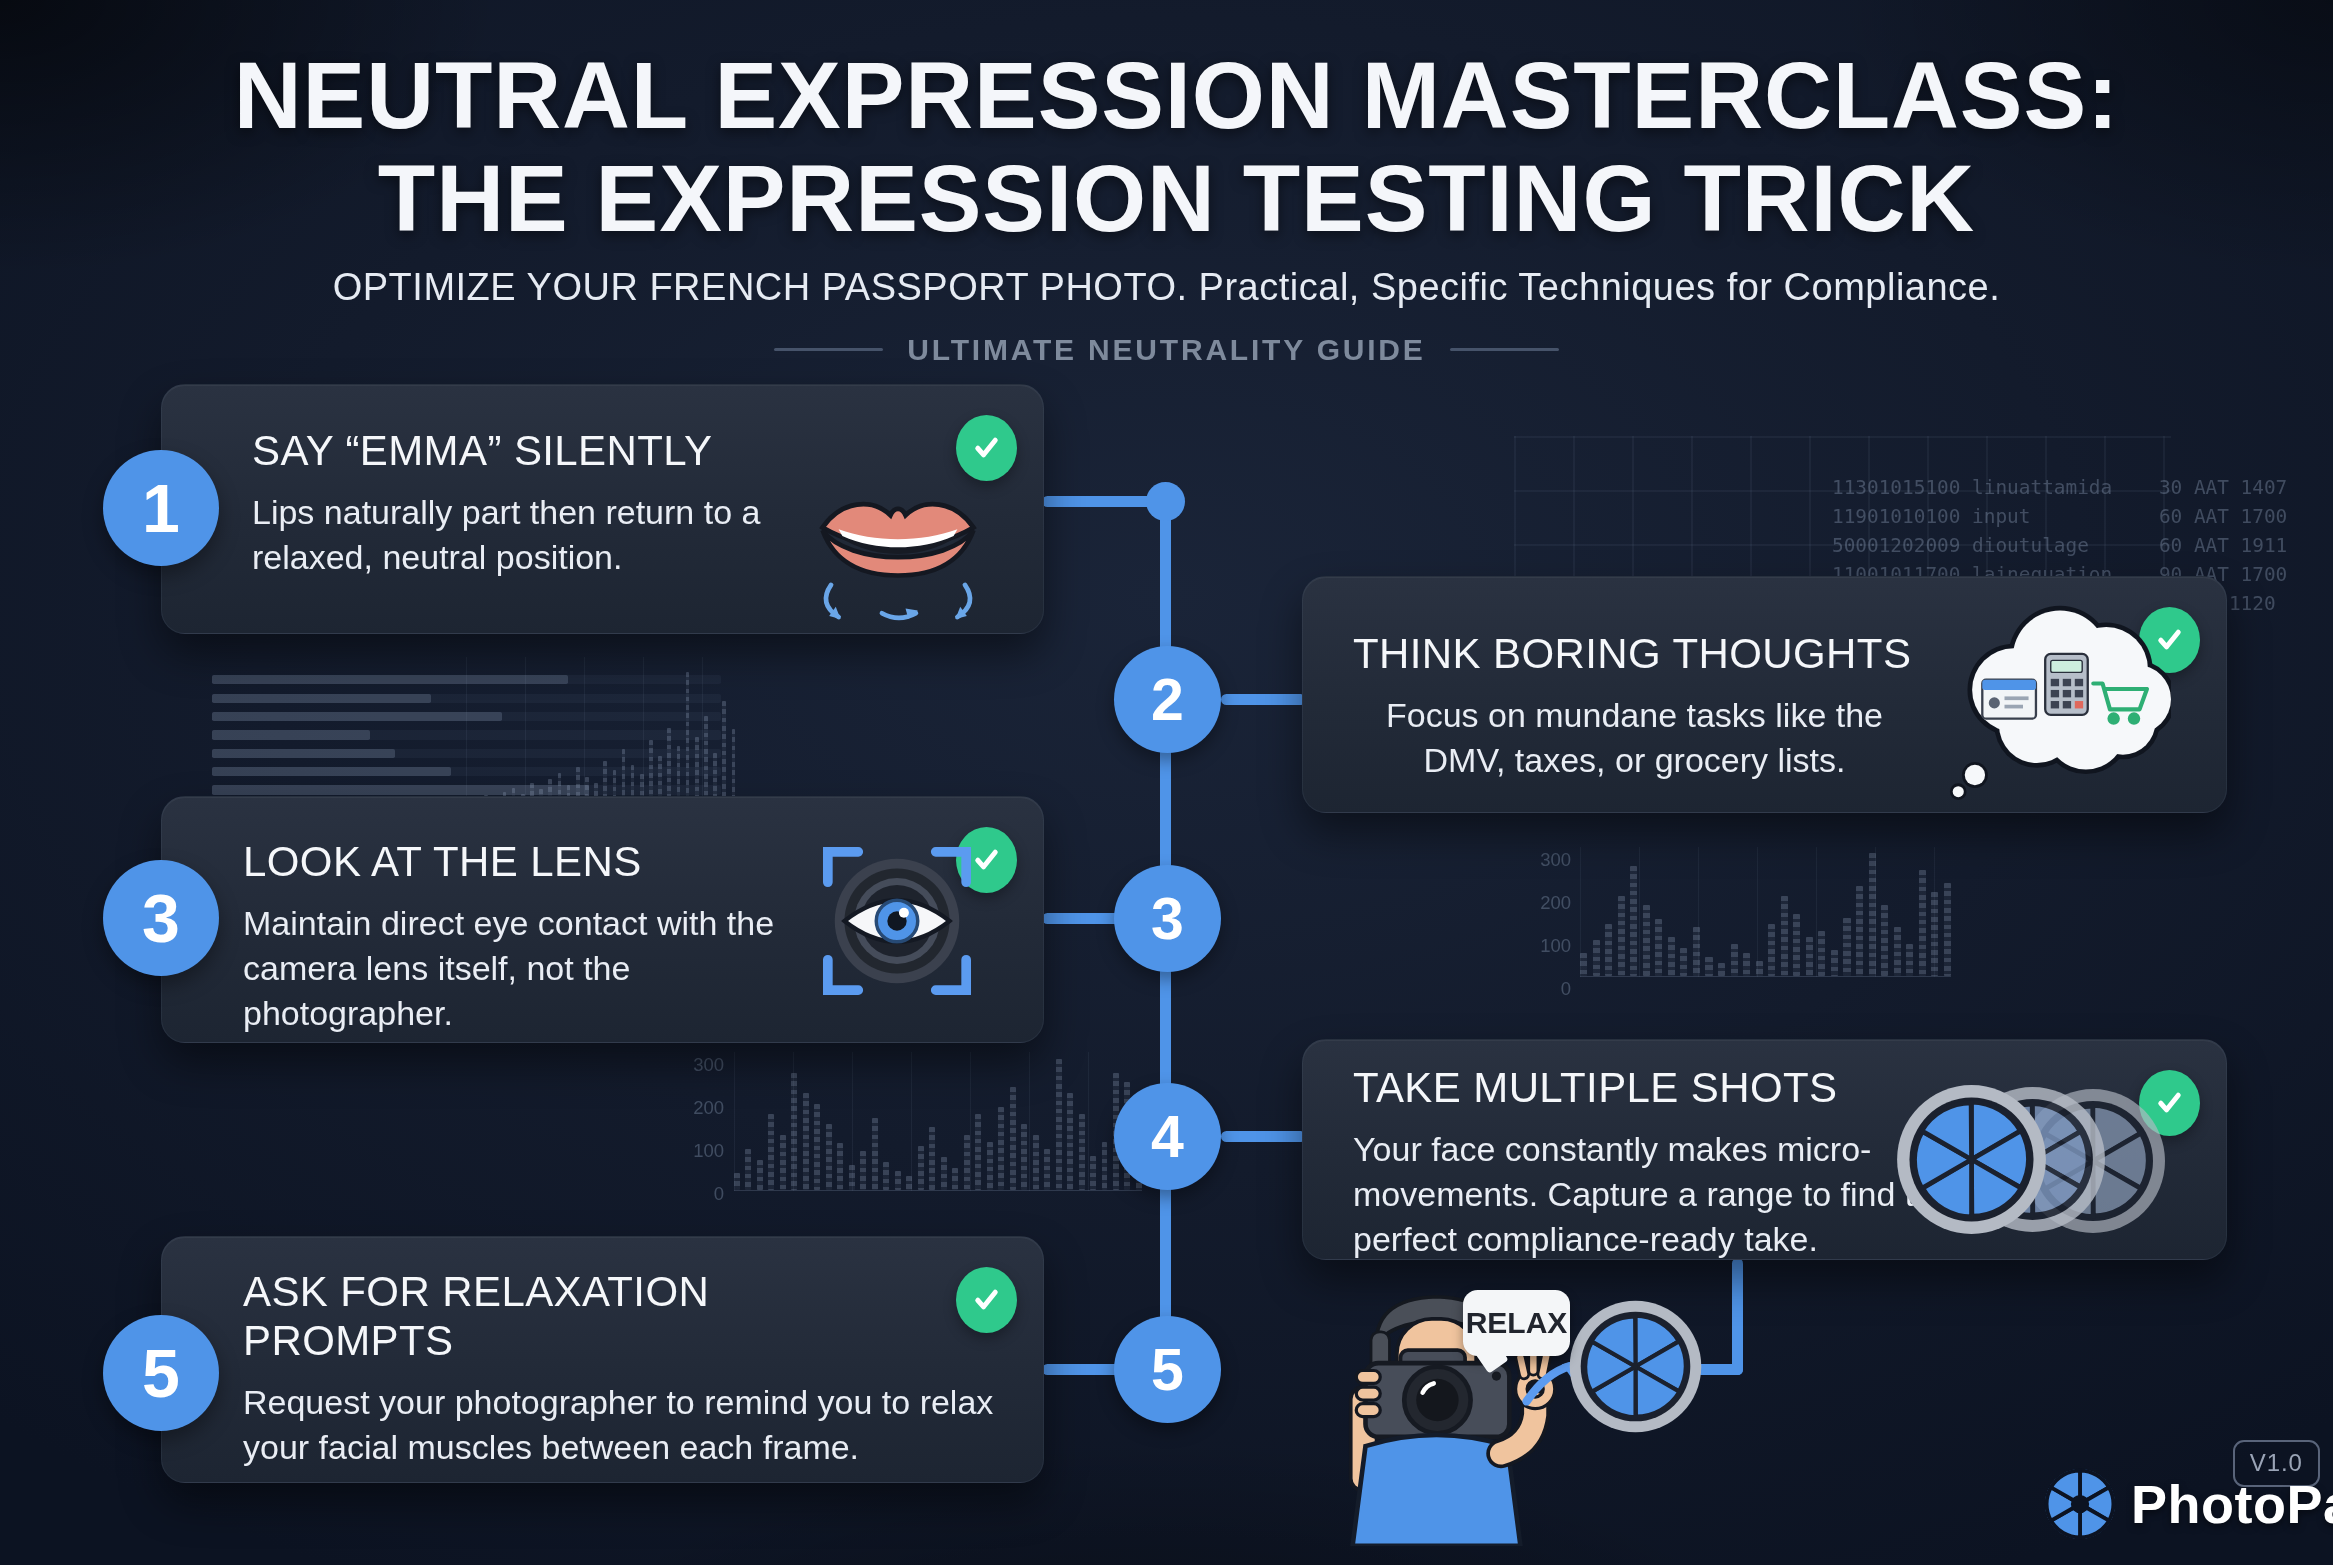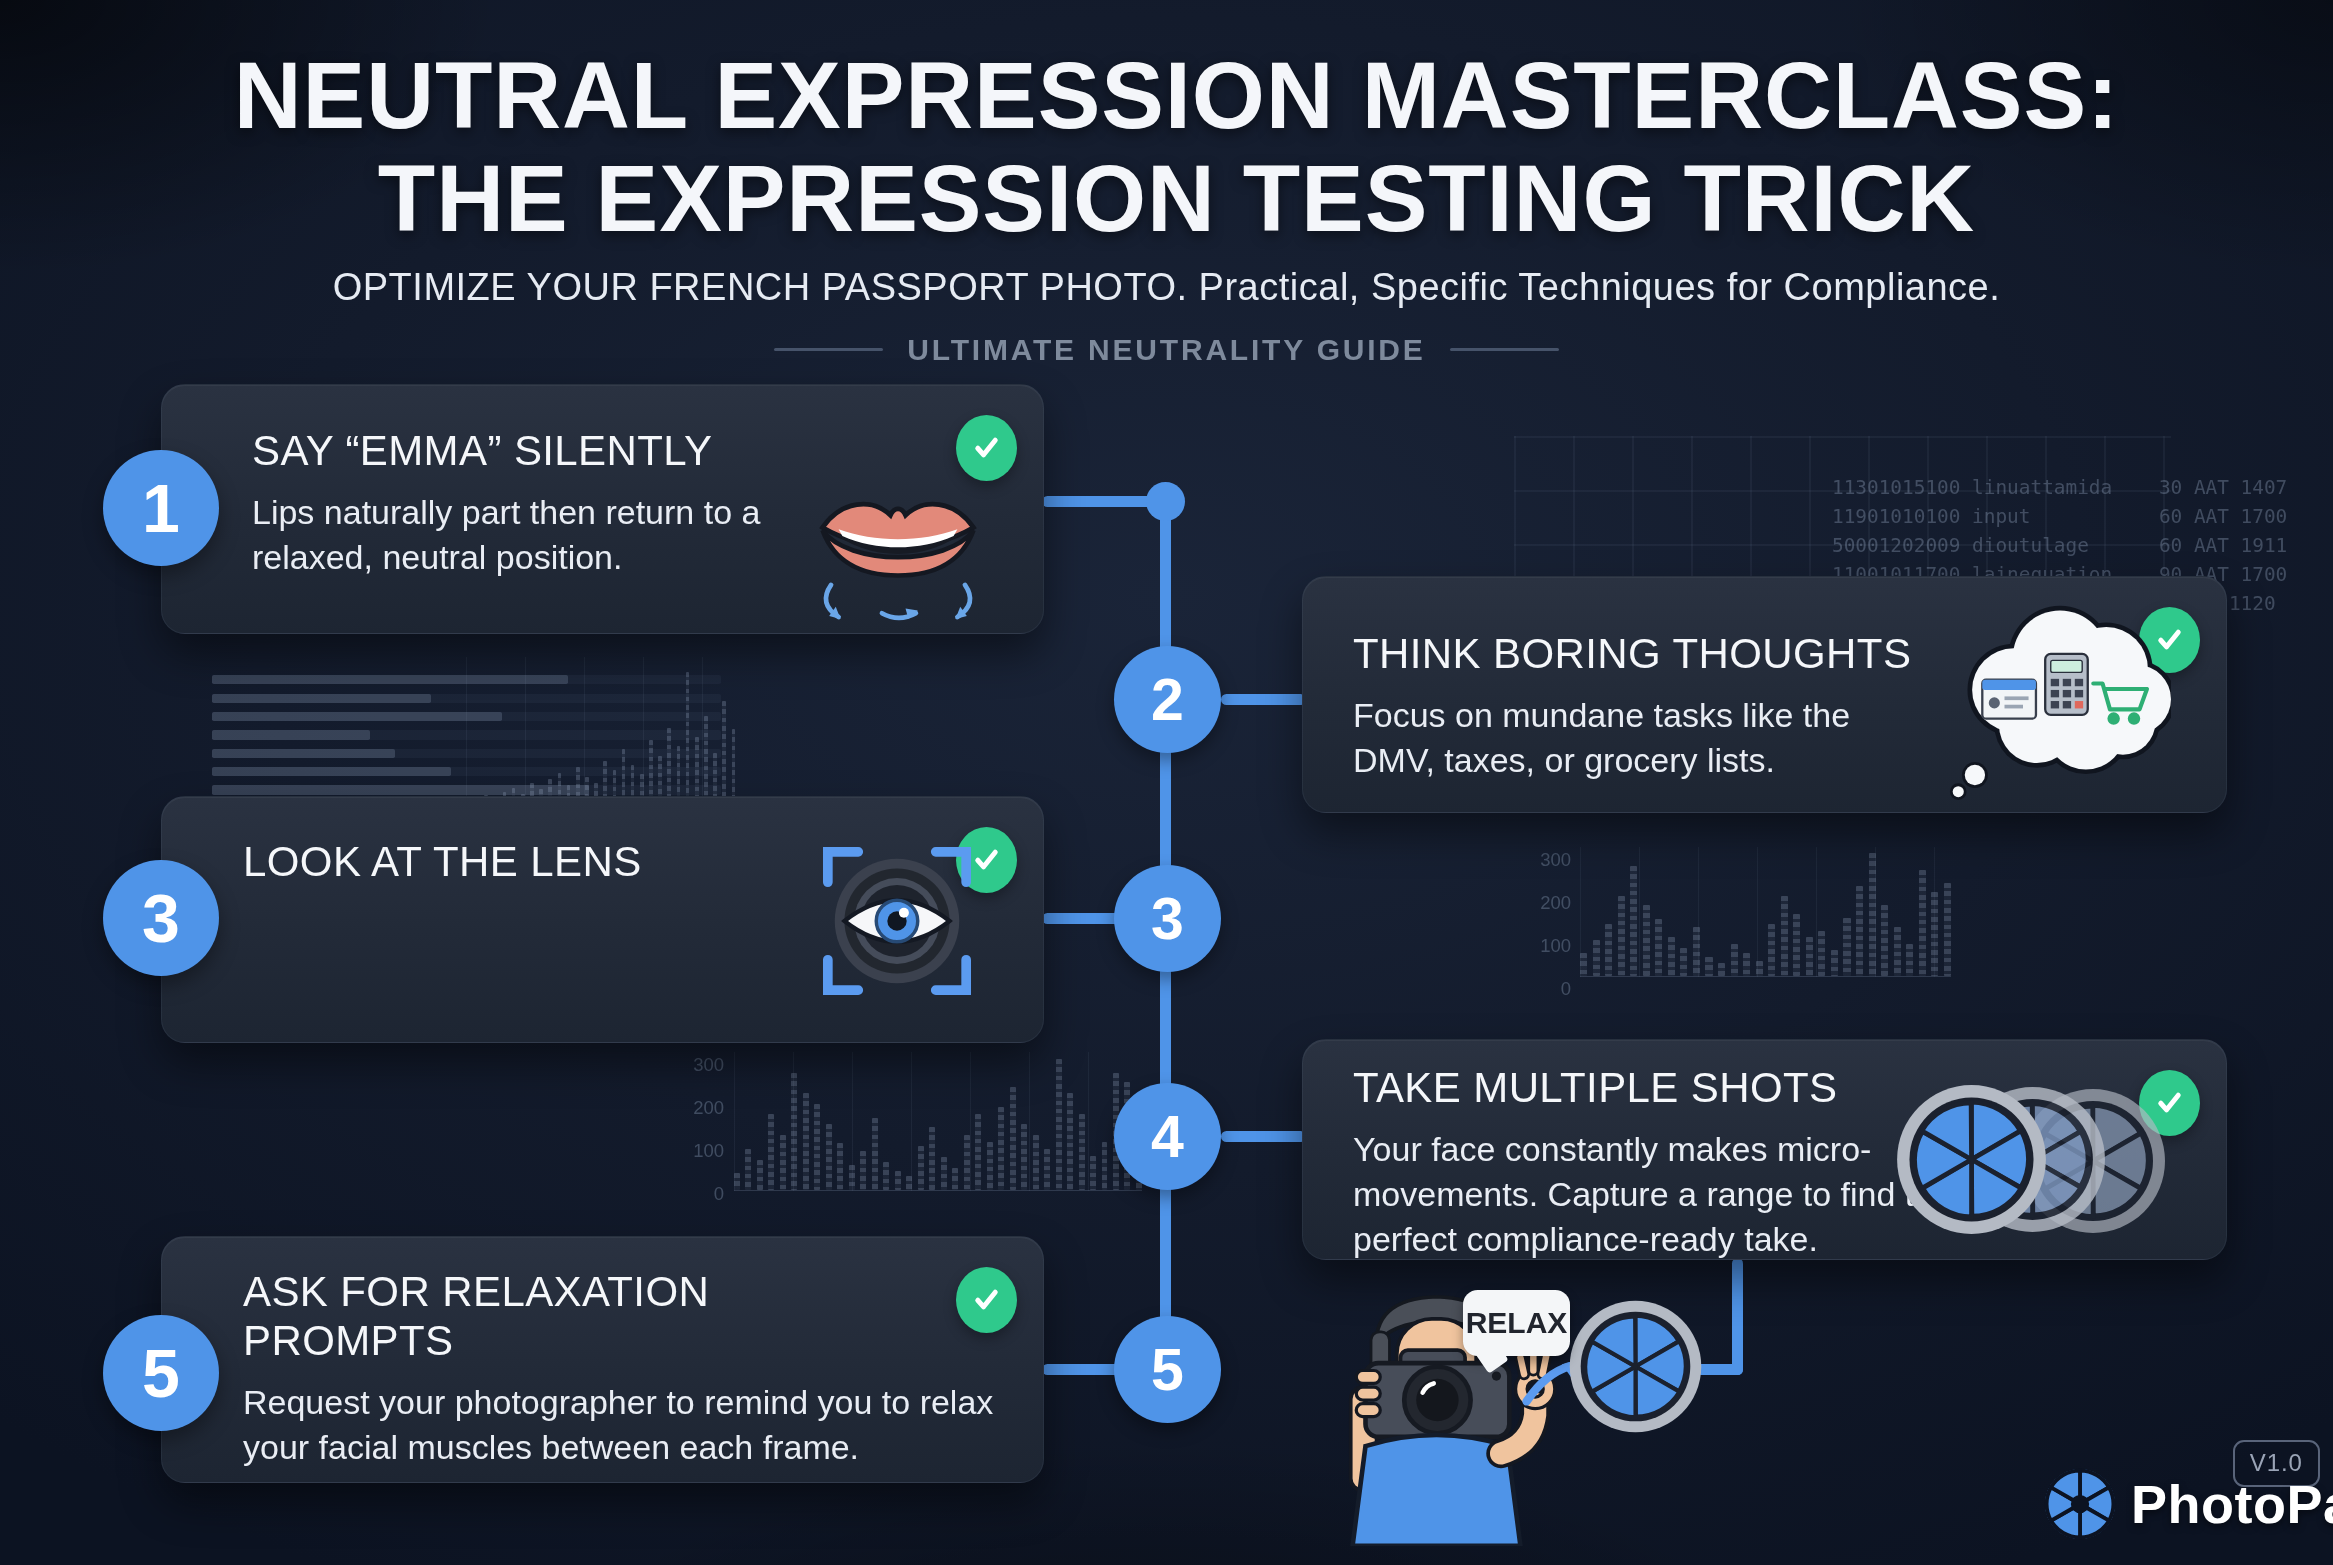--- a/index.html
+++ b/index.html
@@ -290,21 +290,21 @@
   </div>
 
   <div class="card" style="left:1302px;top:576px;width:923px;height:235px;">
     <div class="check">
       <svg viewBox="0 0 24 24">
           <path d="M6 12.5l4 4.5 8-10" fill="none" stroke="#fff" stroke-width="3.4" stroke-linecap="round" stroke-linejoin="round"></path>
         </svg>
     </div>
     <div class="content" style="padding:53px 37px 0 50px;">
       <h2>THINK BORING THOUGHTS</h2>
-      <p style="max-width:563px;">Focus on mundane tasks like the DMV, taxes, or grocery lists.</p>
+      <p style="max-width:563px;text-align:center;">Focus on mundane tasks like the DMV, taxes, or grocery lists.</p>
     </div>
     <svg class="cicon" style="left:646px;top:24px;width:222px;height:201px;" viewBox="0 0 240 215">
       <g fill="#10151f">
         <circle cx="70" cy="95" r="50"></circle>
           <circle cx="120" cy="60" r="56"></circle>
           <circle cx="170" cy="72" r="50"></circle>
         <circle cx="203" cy="105" r="42"></circle>
           <circle cx="95" cy="133" r="46"></circle>
           <circle cx="148" cy="138" r="48"></circle>
         <circle cx="188" cy="130" r="40"></circle>
@@ -356,20 +356,21 @@
     <div class="numcircle" style="top:63px;">
         <span>3</span>
       </div>
     <div class="check">
       <svg viewBox="0 0 24 24">
           <path d="M6 12.5l4 4.5 8-10" fill="none" stroke="#fff" stroke-width="3.4" stroke-linecap="round" stroke-linejoin="round"></path>
         </svg>
     </div>
     <div class="content" style="padding:41px 37px 0 81px;">
       <h2>LOOK AT THE LENS</h2>
+      <p style="max-width:581px;">Maintain direct eye contact with the camera lens itself, not the photographer.</p>
     </div>
     <svg class="cicon" style="left:652px;top:41px;width:166px;height:166px;" viewBox="0 0 120 120">
       <g stroke="#5b9bf0" stroke-width="7" fill="none" stroke-linecap="round">
         <path d="M10 32 V10 H32"></path>
           <path d="M88 10 H110 V32"></path>
           <path d="M110 88 V110 H88"></path>
           <path d="M32 110 H10 V88"></path>
       </g>
       <circle cx="60" cy="60" r="45" fill="#3b414e"></circle>
       <circle cx="60" cy="60" r="38" fill="#22272f"></circle>

